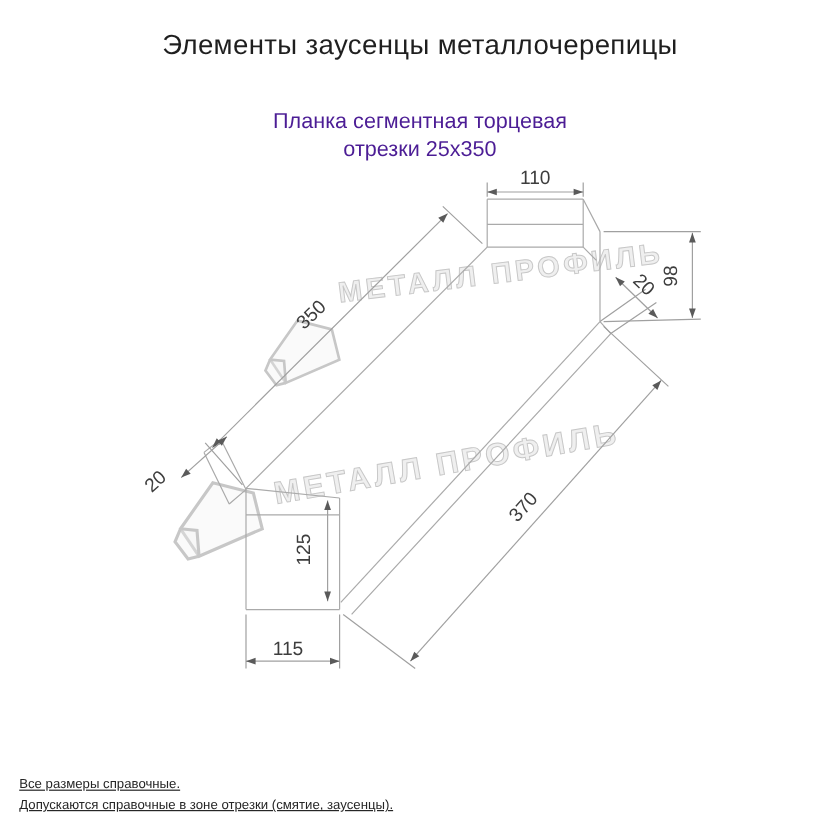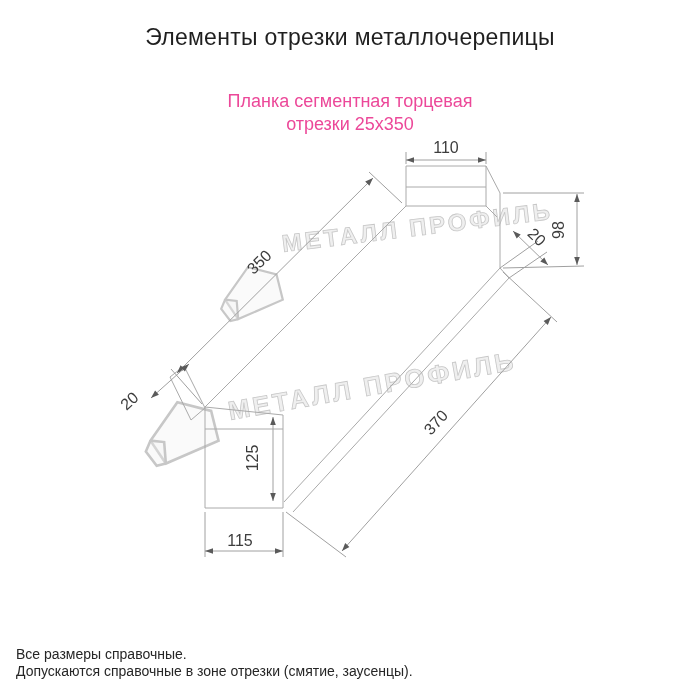--- a/index.html
+++ b/index.html
@@ -6,46 +6,46 @@
   body{
     width:700px;height:700px;position:relative;background:#ffffff;
     font-family:"Liberation Sans", sans-serif;overflow:hidden;
   }
   .page-title{
     position:absolute;left:0;top:24px;width:700px;text-align:center;
     font-size:23px;font-weight:400;color:#1f1f1f;letter-spacing:.3px;
   }
   .subtitle{
     position:absolute;left:150px;top:90px;width:400px;text-align:center;
-    font-size:18px;line-height:23px;color:#ec4899;
+    font-size:18px;line-height:23px;color:#4c1d95;
   }
   .drawing-svg{position:absolute;left:0;top:0;}
   .shape-line{stroke:#aaaaaa;stroke-width:1;fill:none;}
   .dim-line{stroke:#a0a0a0;stroke-width:1;fill:none;}
   .dim-arrow{fill:#5a5a5a;stroke:none;}
   .dim-text{
     font-family:"Liberation Sans", sans-serif;font-size:16px;fill:#3d3d3d;
     text-anchor:middle;
   }
   .wm-text{
     font-family:"Liberation Sans", sans-serif;font-weight:bold;
     font-size:24px;letter-spacing:3px;fill:rgba(226,226,226,.55);
     stroke:#c7c7c7;stroke-width:.8;
   }
   .wm-text-2{font-size:26px;}
   .wm-logo{stroke:#c7c7c7;stroke-width:2.2;fill:rgba(240,240,240,.35);}
   .notes{
     position:absolute;left:16px;top:646px;width:600px;
-    font-size:14px;line-height:17px;color:#262626;
+    font-size:11px;line-height:17px;color:#262626;text-decoration:underline;
   }
 </style>
 </head>
 <body>
 
-<div class="page-title">Элементы отрезки металлочерепицы</div>
+<div class="page-title">Элементы заусенцы металлочерепицы</div>
 
 <div class="subtitle">
   <div>Планка сегментная торцевая</div>
   <div>отрезки 25x350</div>
 </div>
 
 <svg class="drawing-svg" width="700" height="700" viewBox="0 0 700 700" xmlns="http://www.w3.org/2000/svg">
 
   <g>
     <g class="wm-logo" transform="translate(212,272) rotate(-14)">

